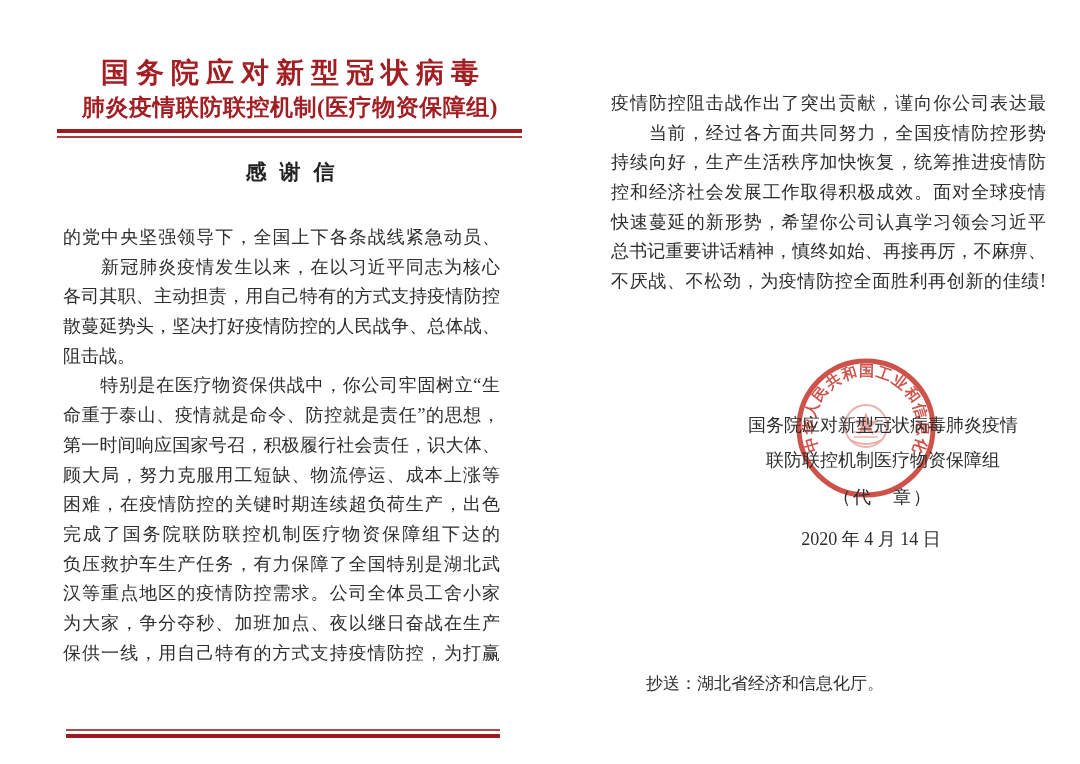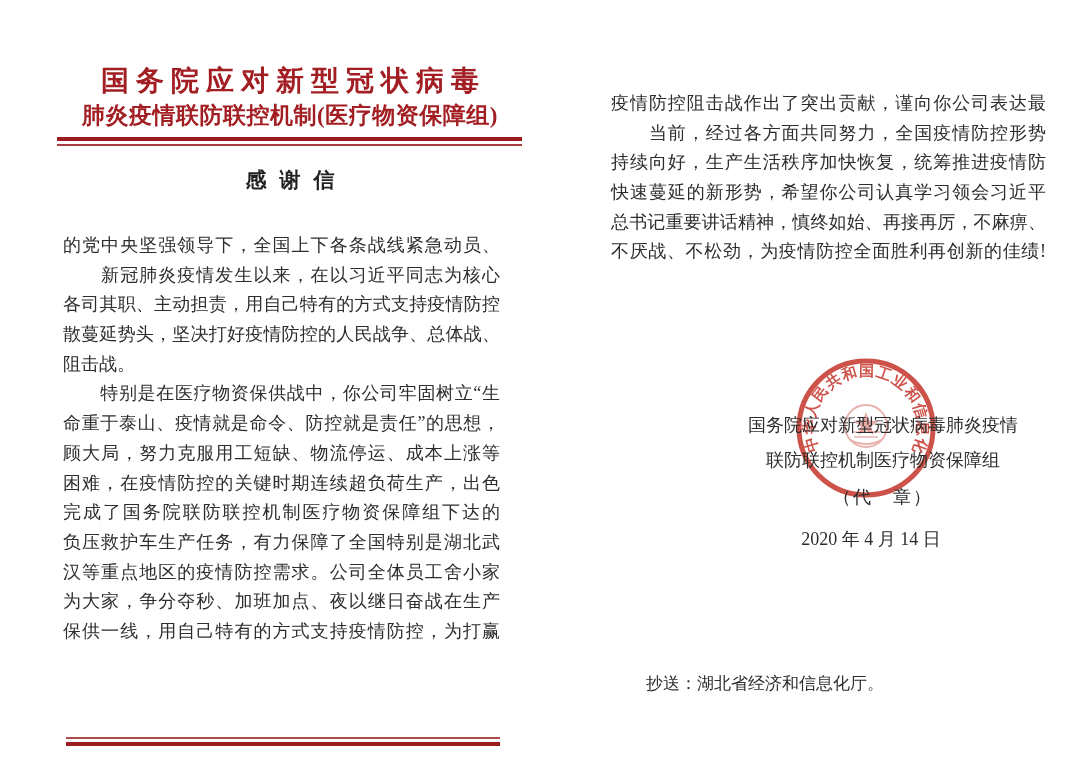--- a/index.html
+++ b/index.html
@@ -10,21 +10,21 @@
   }
   *{margin:0;padding:0;box-sizing:border-box;}
   html,body{width:1080px;height:764px;}
   body{
     position:relative;
     background:#ffffff;
     font-family:"Liberation Serif","DejaVu Serif",serif;
     color:var(--text-ink);
     overflow:hidden;
   }
-  .page{position:absolute;top:16px;height:684px;width:540px;padding-left:12px;}
+  .page{position:absolute;top:8px;height:684px;width:540px;padding-left:12px;}
   #page-left{left:0;}
   #page-right{left:540px;}
 
   
   .letterhead{position:absolute;left:55px;width:470px;text-align:center;color:var(--header-red);font-weight:bold;}
   .lh1{top:46px;font-size:28px;letter-spacing:7px;text-indent:7px;white-space:nowrap;}
   .lh2{top:84px;font-size:23px;letter-spacing:0.5px;white-space:nowrap;}
 
   
   .rule{position:absolute;}
@@ -90,20 +90,21 @@
   <div class="doc-title">感谢信</div>
 
   <div class="body-block" id="left-body">
     <div class="bline">的党中央坚强领导下，全国上下各条战线紧急动员、</div>
     <div class="bline">　　新冠肺炎疫情发生以来，在以习近平同志为核心</div>
     <div class="bline">各司其职、主动担责，用自己特有的方式支持疫情防控</div>
     <div class="bline">散蔓延势头，坚决打好疫情防控的人民战争、总体战、</div>
     <div class="bline short">阻击战。</div>
     <div class="bline">　　特别是在医疗物资保供战中，你公司牢固树立“生</div>
     <div class="bline">命重于泰山、疫情就是命令、防控就是责任”的思想，</div>
+    <div class="bline">第一时间响应国家号召，积极履行社会责任，识大体、</div>
     <div class="bline">顾大局，努力克服用工短缺、物流停运、成本上涨等</div>
     <div class="bline">困难，在疫情防控的关键时期连续超负荷生产，出色</div>
     <div class="bline">完成了国务院联防联控机制医疗物资保障组下达的</div>
     <div class="bline">负压救护车生产任务，有力保障了全国特别是湖北武</div>
     <div class="bline">汉等重点地区的疫情防控需求。公司全体员工舍小家</div>
     <div class="bline">为大家，争分夺秒、加班加点、夜以继日奋战在生产</div>
     <div class="bline">保供一线，用自己特有的方式支持疫情防控，为打赢</div>
   </div>
 
   <div class="rule" id="rule-footer">
@@ -113,20 +114,21 @@
   </div>
 </div>
 
 <div class="page" id="page-right">
 </div>
 
 <div class="body-block" id="right-body">
   <div class="bline">疫情防控阻击战作出了突出贡献，谨向你公司表达最</div>
   <div class="bline">　　当前，经过各方面共同努力，全国疫情防控形势</div>
   <div class="bline">持续向好，生产生活秩序加快恢复，统筹推进疫情防</div>
+  <div class="bline">控和经济社会发展工作取得积极成效。面对全球疫情</div>
   <div class="bline">快速蔓延的新形势，希望你公司认真学习领会习近平</div>
   <div class="bline">总书记重要讲话精神，慎终如始、再接再厉，不麻痹、</div>
   <div class="bline">不厌战、不松劲，为疫情防控全面胜利再创新的佳绩!</div>
 </div>
 
 <svg class="seal" viewBox="0 0 152 152" xmlns="http://www.w3.org/2000/svg">
   <circle class="ring" cx="76" cy="76" r="67"></circle>
   <defs>
     <path id="sealArc" d="M 28.9,98 A 52,52 0 1 1 123.1,98" fill="none"></path>
   </defs>

